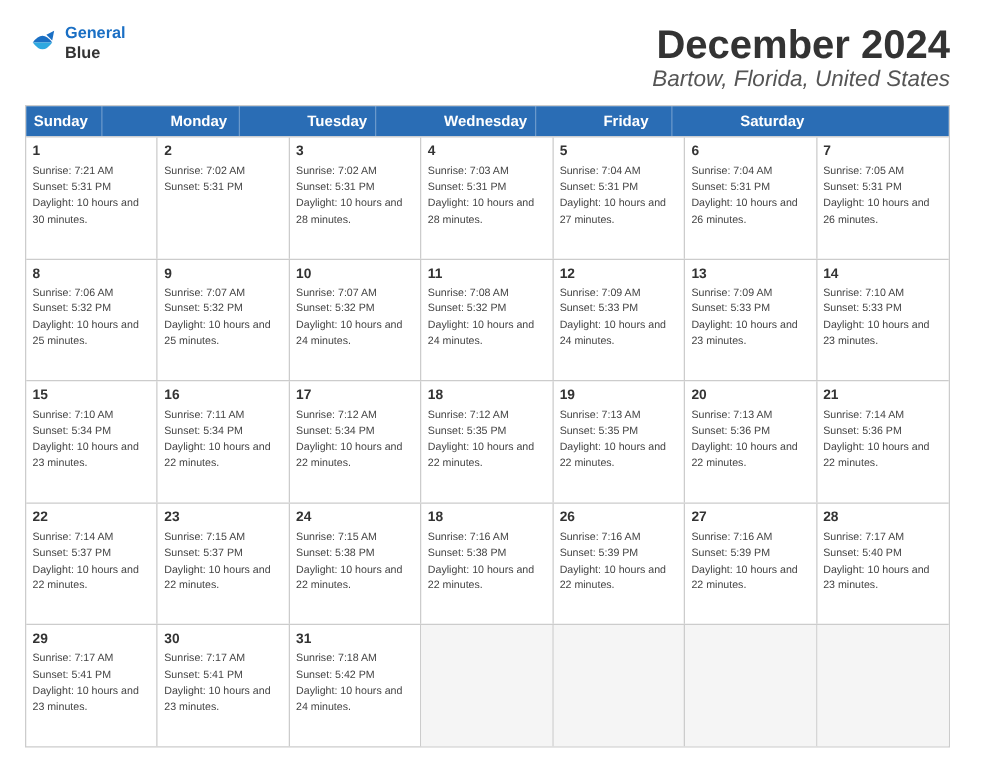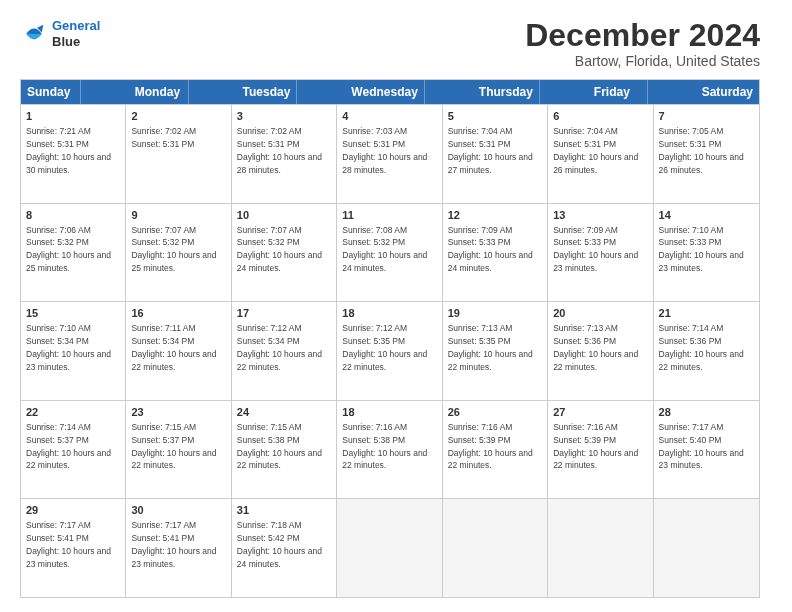--- a/index.html
+++ b/index.html
@@ -45,22 +45,23 @@
       text-align: right;
     }
     .main-title {
       font-size: 32px;
       font-weight: bold;
       color: #333;
       line-height: 1.1;
       margin-left: 24px;
     }
     .subtitle {
-      font-size: 14px;
+      font-size: 18px;
       color: #555;
+      font-style: italic;
     }
     .calendar {
       flex: 1;
       display: flex;
       flex-direction: column;
       border: 1px solid #ccc;
     }
     .cal-header {
       display: grid;
       grid-template-columns: repeat(7, 1fr);
@@ -132,21 +133,20 @@
       <div class="subtitle">Bartow, Florida, United States</div>
     </div>
   </div>
 
   <div class="calendar">
     <div class="cal-header">
       <div class="cal-header-cell">Sunday</div>
       <div class="cal-header-cell">Monday</div>
       <div class="cal-header-cell">Tuesday</div>
       <div class="cal-header-cell">Wednesday</div>
-      <div class="cal-header-cell">Thursday</div>
       <div class="cal-header-cell">Friday</div>
       <div class="cal-header-cell">Saturday</div>
     </div>
     <div class="cal-body" id="cal-body">
     <div class="cal-row">
           <div class="cal-cell">
         <span class="day-num">1</span>
         <span class="info">Sunrise: 7:21 AM</span><br>
         <span class="info">Sunset: 5:31 PM</span><br>
         <span class="info">Daylight: 10 hours and 30 minutes.</span>

